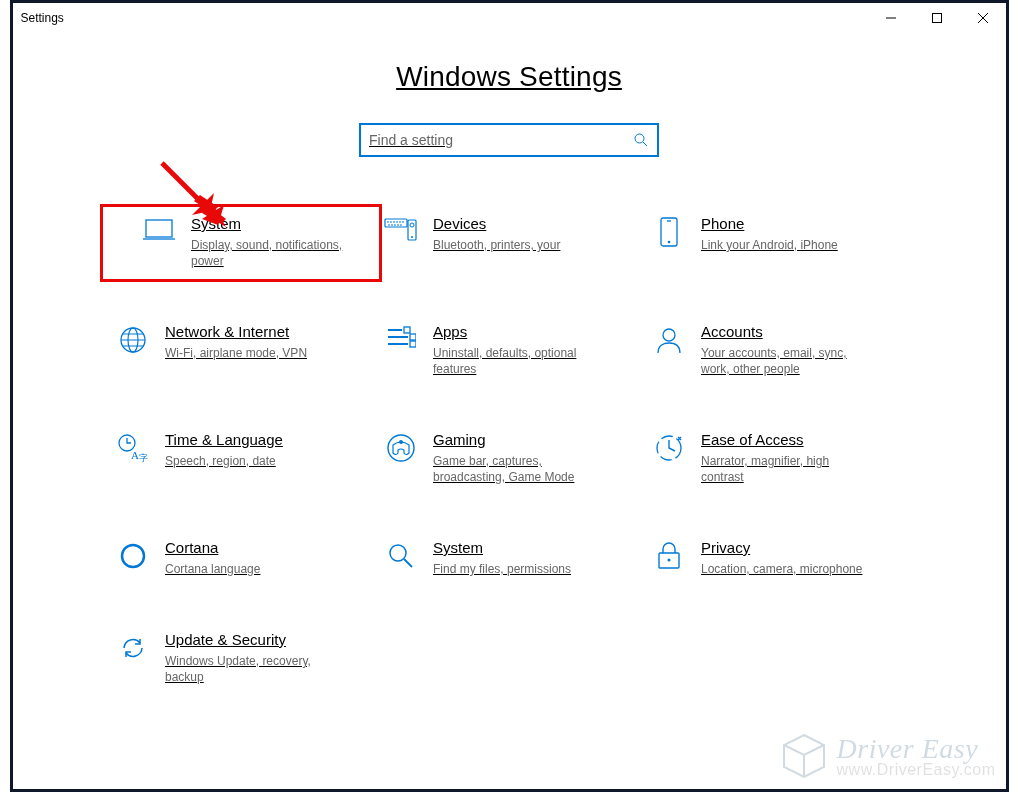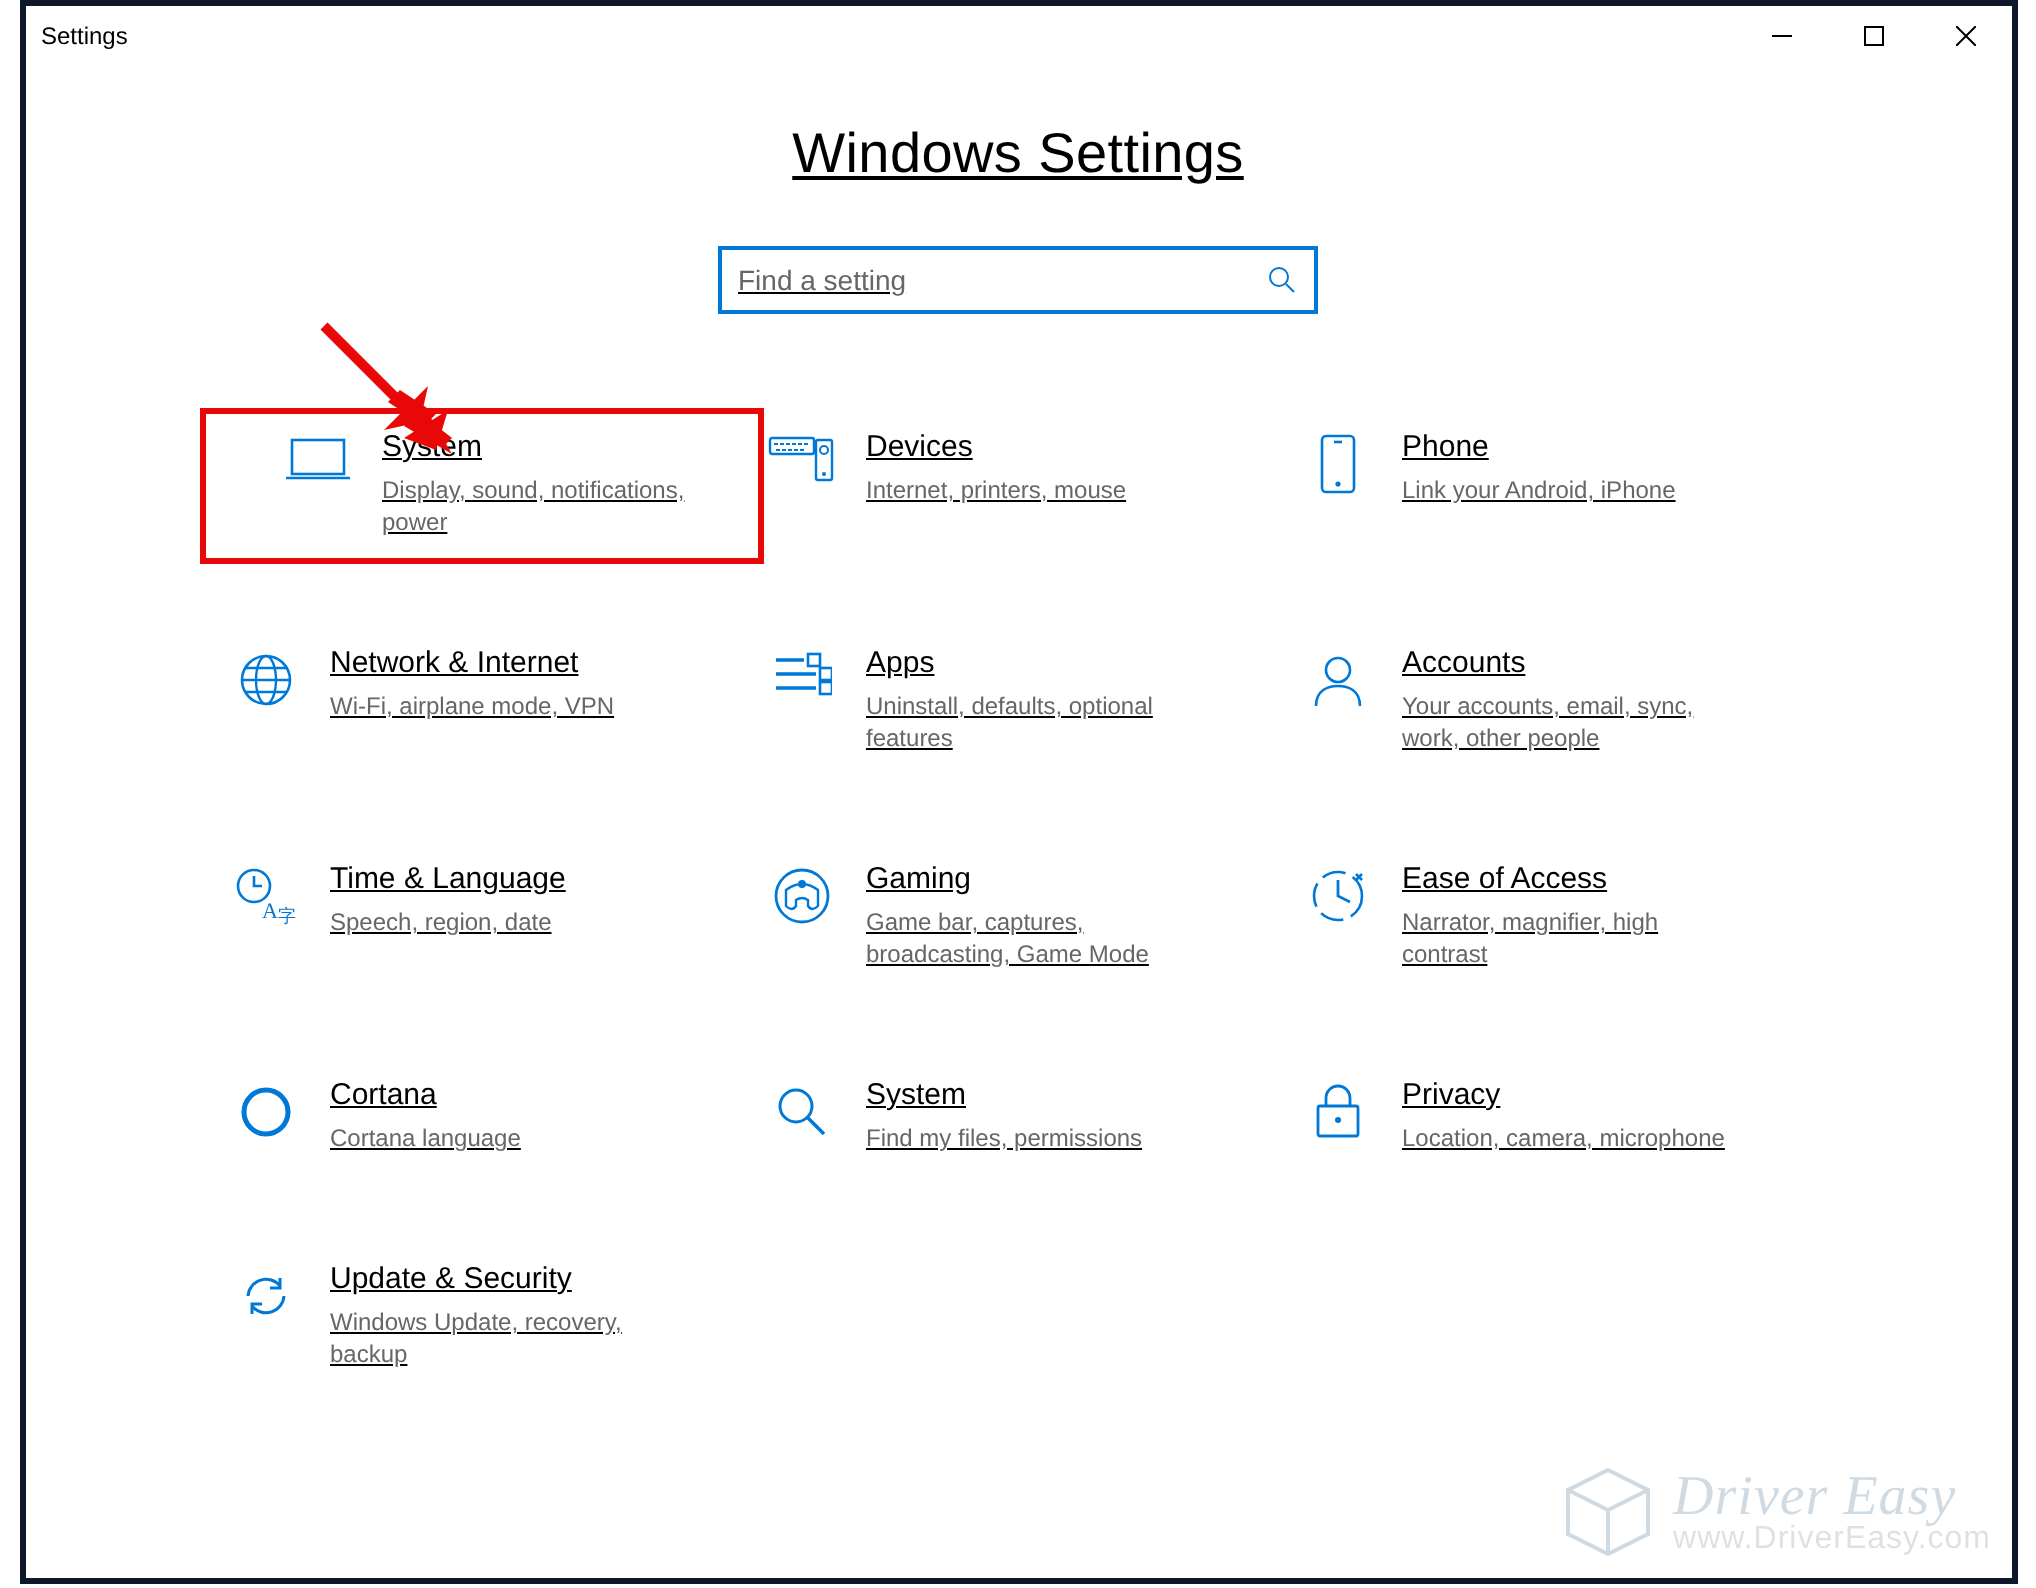--- a/index.html
+++ b/index.html
@@ -98,21 +98,21 @@
           <svg width="34" height="26" viewBox="0 0 34 26">
               <rect x="1" y="2" width="22" height="8" rx="1" stroke="currentColor" stroke-width="1.2" fill="none"></rect>
               <path d="M3 5h2M6 5h2M9 5h2M12 5h2M15 5h2M18 5h2M4 8h2M7 8h2M10 8h2M13 8h2M16 8h2" stroke="currentColor" stroke-width="1"></path>
               <rect x="24" y="3" width="8" height="20" rx="1" stroke="currentColor" stroke-width="1.2" fill="none"></rect>
               <circle cx="28" cy="20" r="1" fill="currentColor"></circle>
               <circle cx="28" cy="8" r="2" stroke="currentColor" fill="none" stroke-width="1"></circle>
             </svg>
         </div>
         <div class="text-wrap">
           <div class="tile-title">Devices</div>
-          <div class="tile-desc">Internet, printers, mouse</div>
+          <div class="tile-desc">Bluetooth, printers, your</div>
         </div>
       </div>
 
       <div class="tile">
         <div class="icon-wrap">
           <svg width="20" height="30" viewBox="0 0 20 30">
               <rect x="2" y="1" width="16" height="28" rx="2" stroke="currentColor" stroke-width="1.3" fill="none"></rect>
               <path d="M8 4 H12" stroke="currentColor" stroke-width="1.3"></path>
               <circle cx="10" cy="25" r="1.3" fill="currentColor"></circle>
             </svg>

